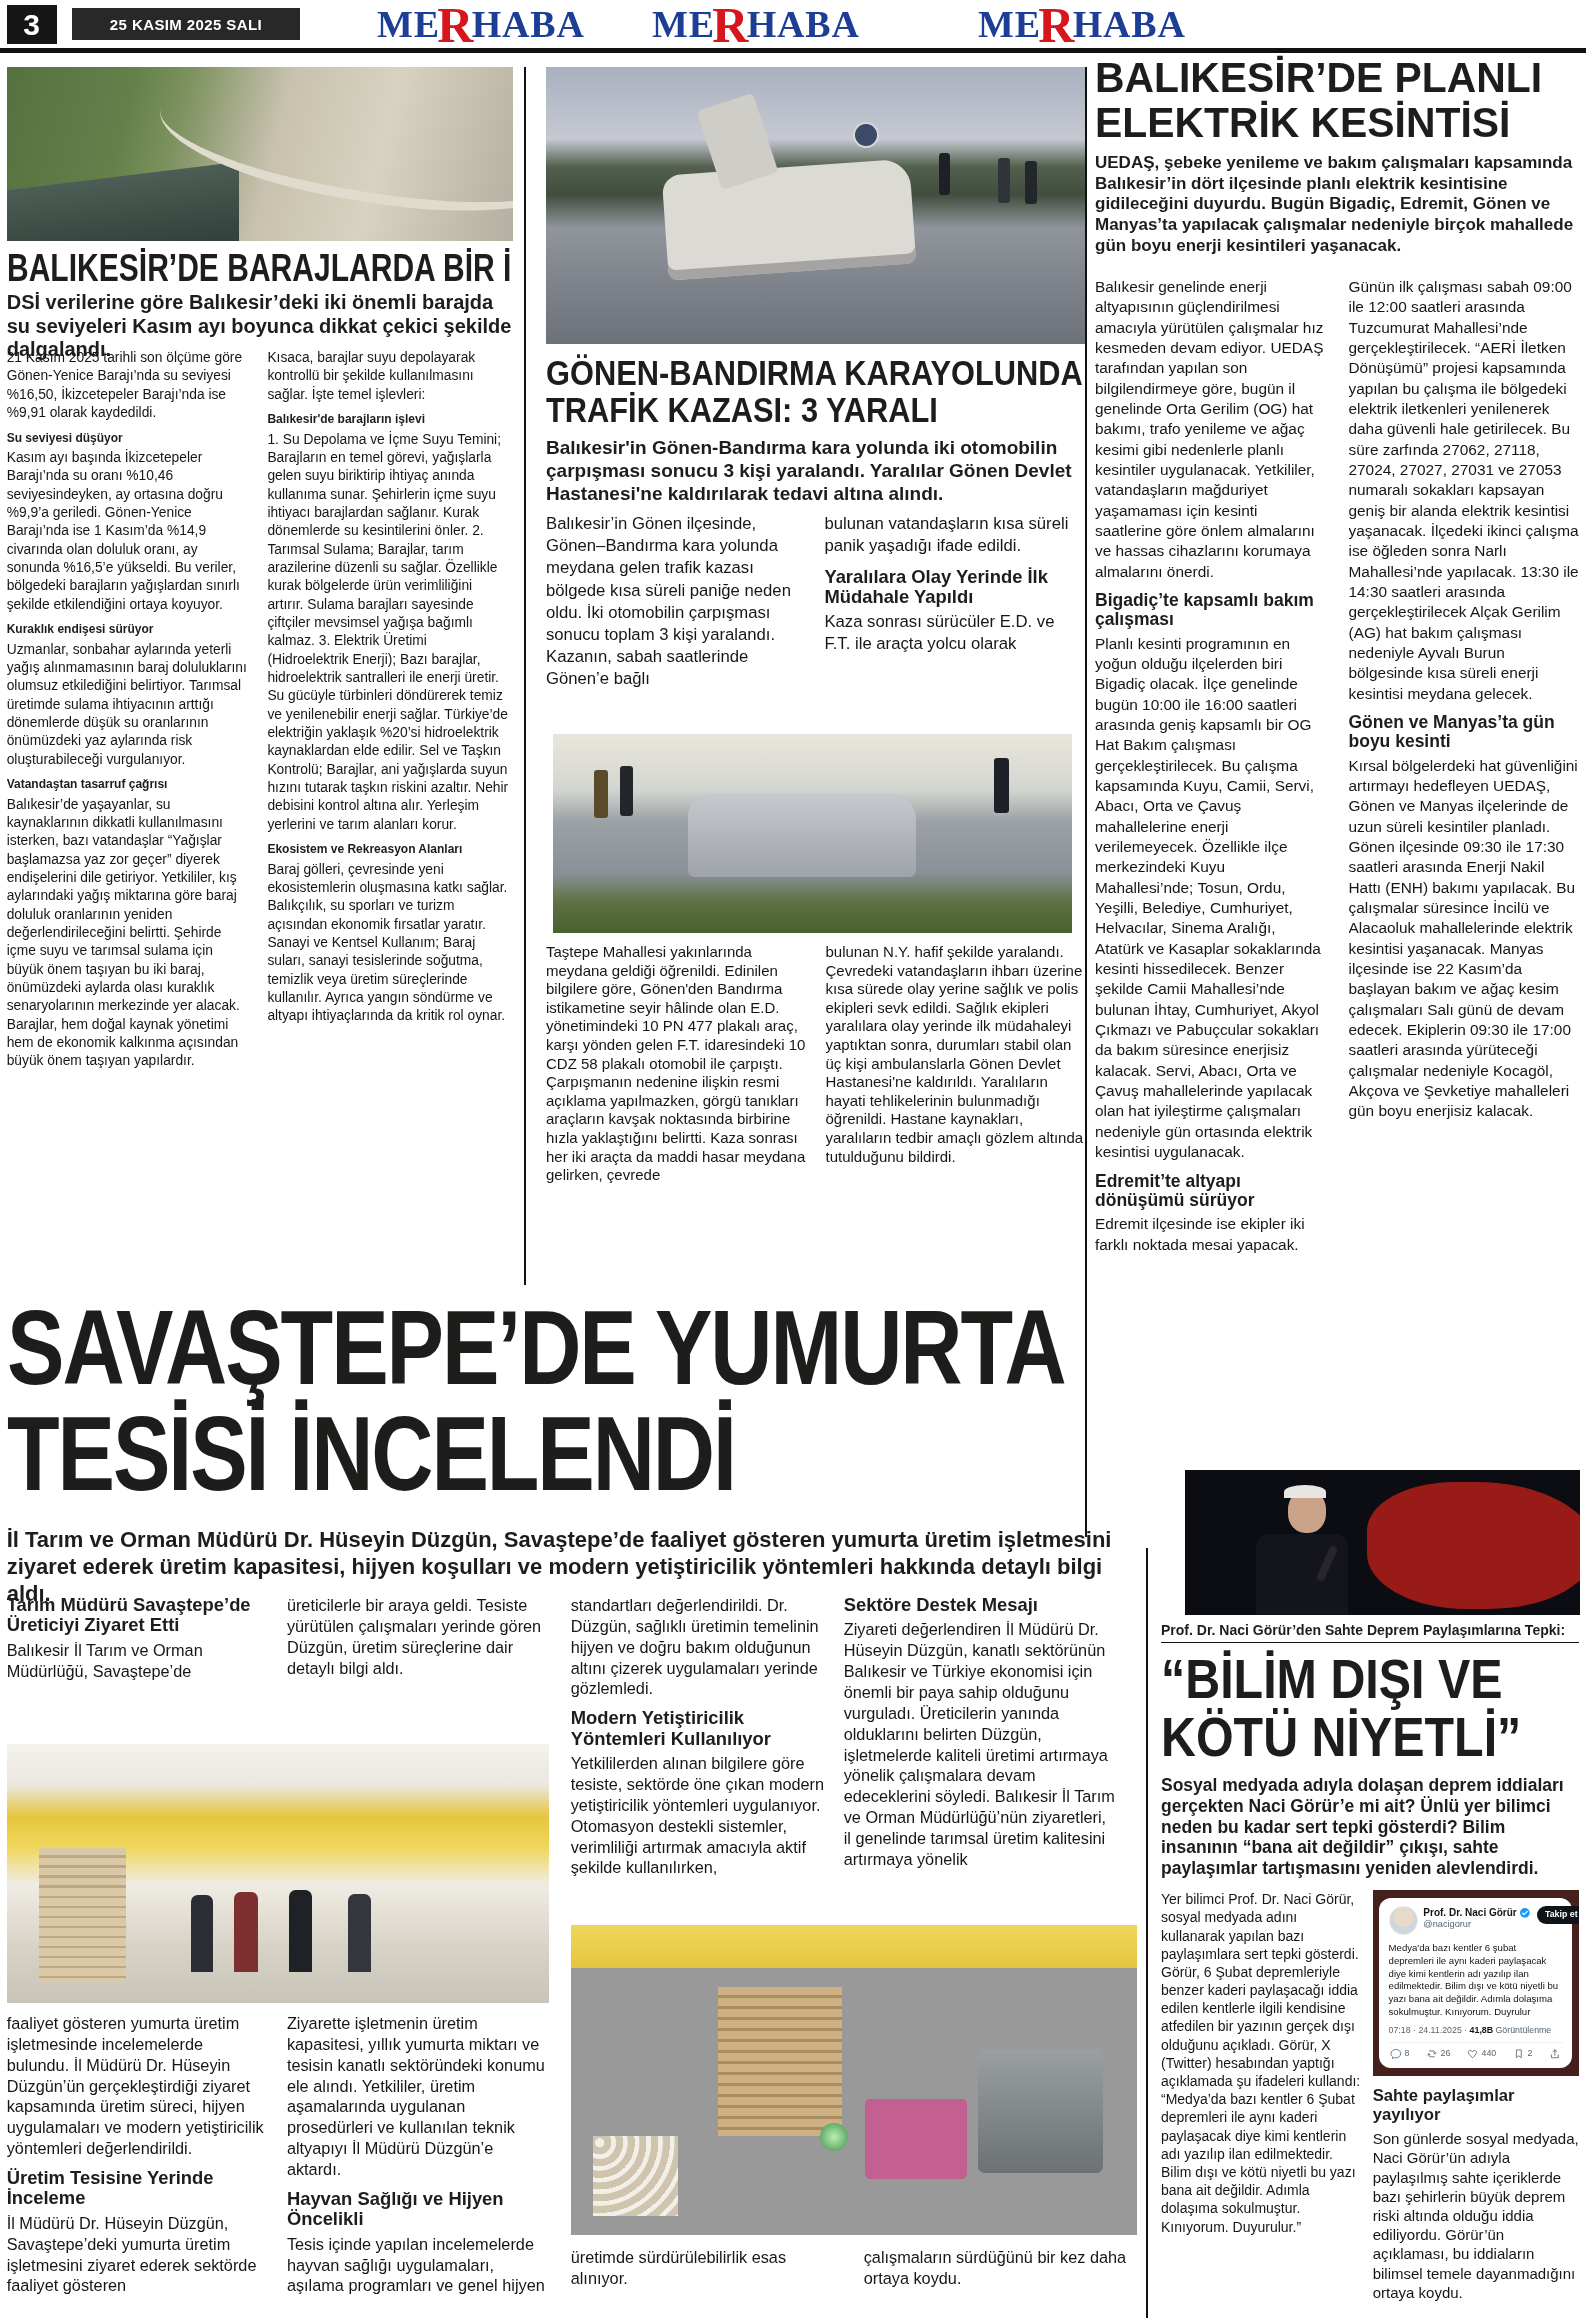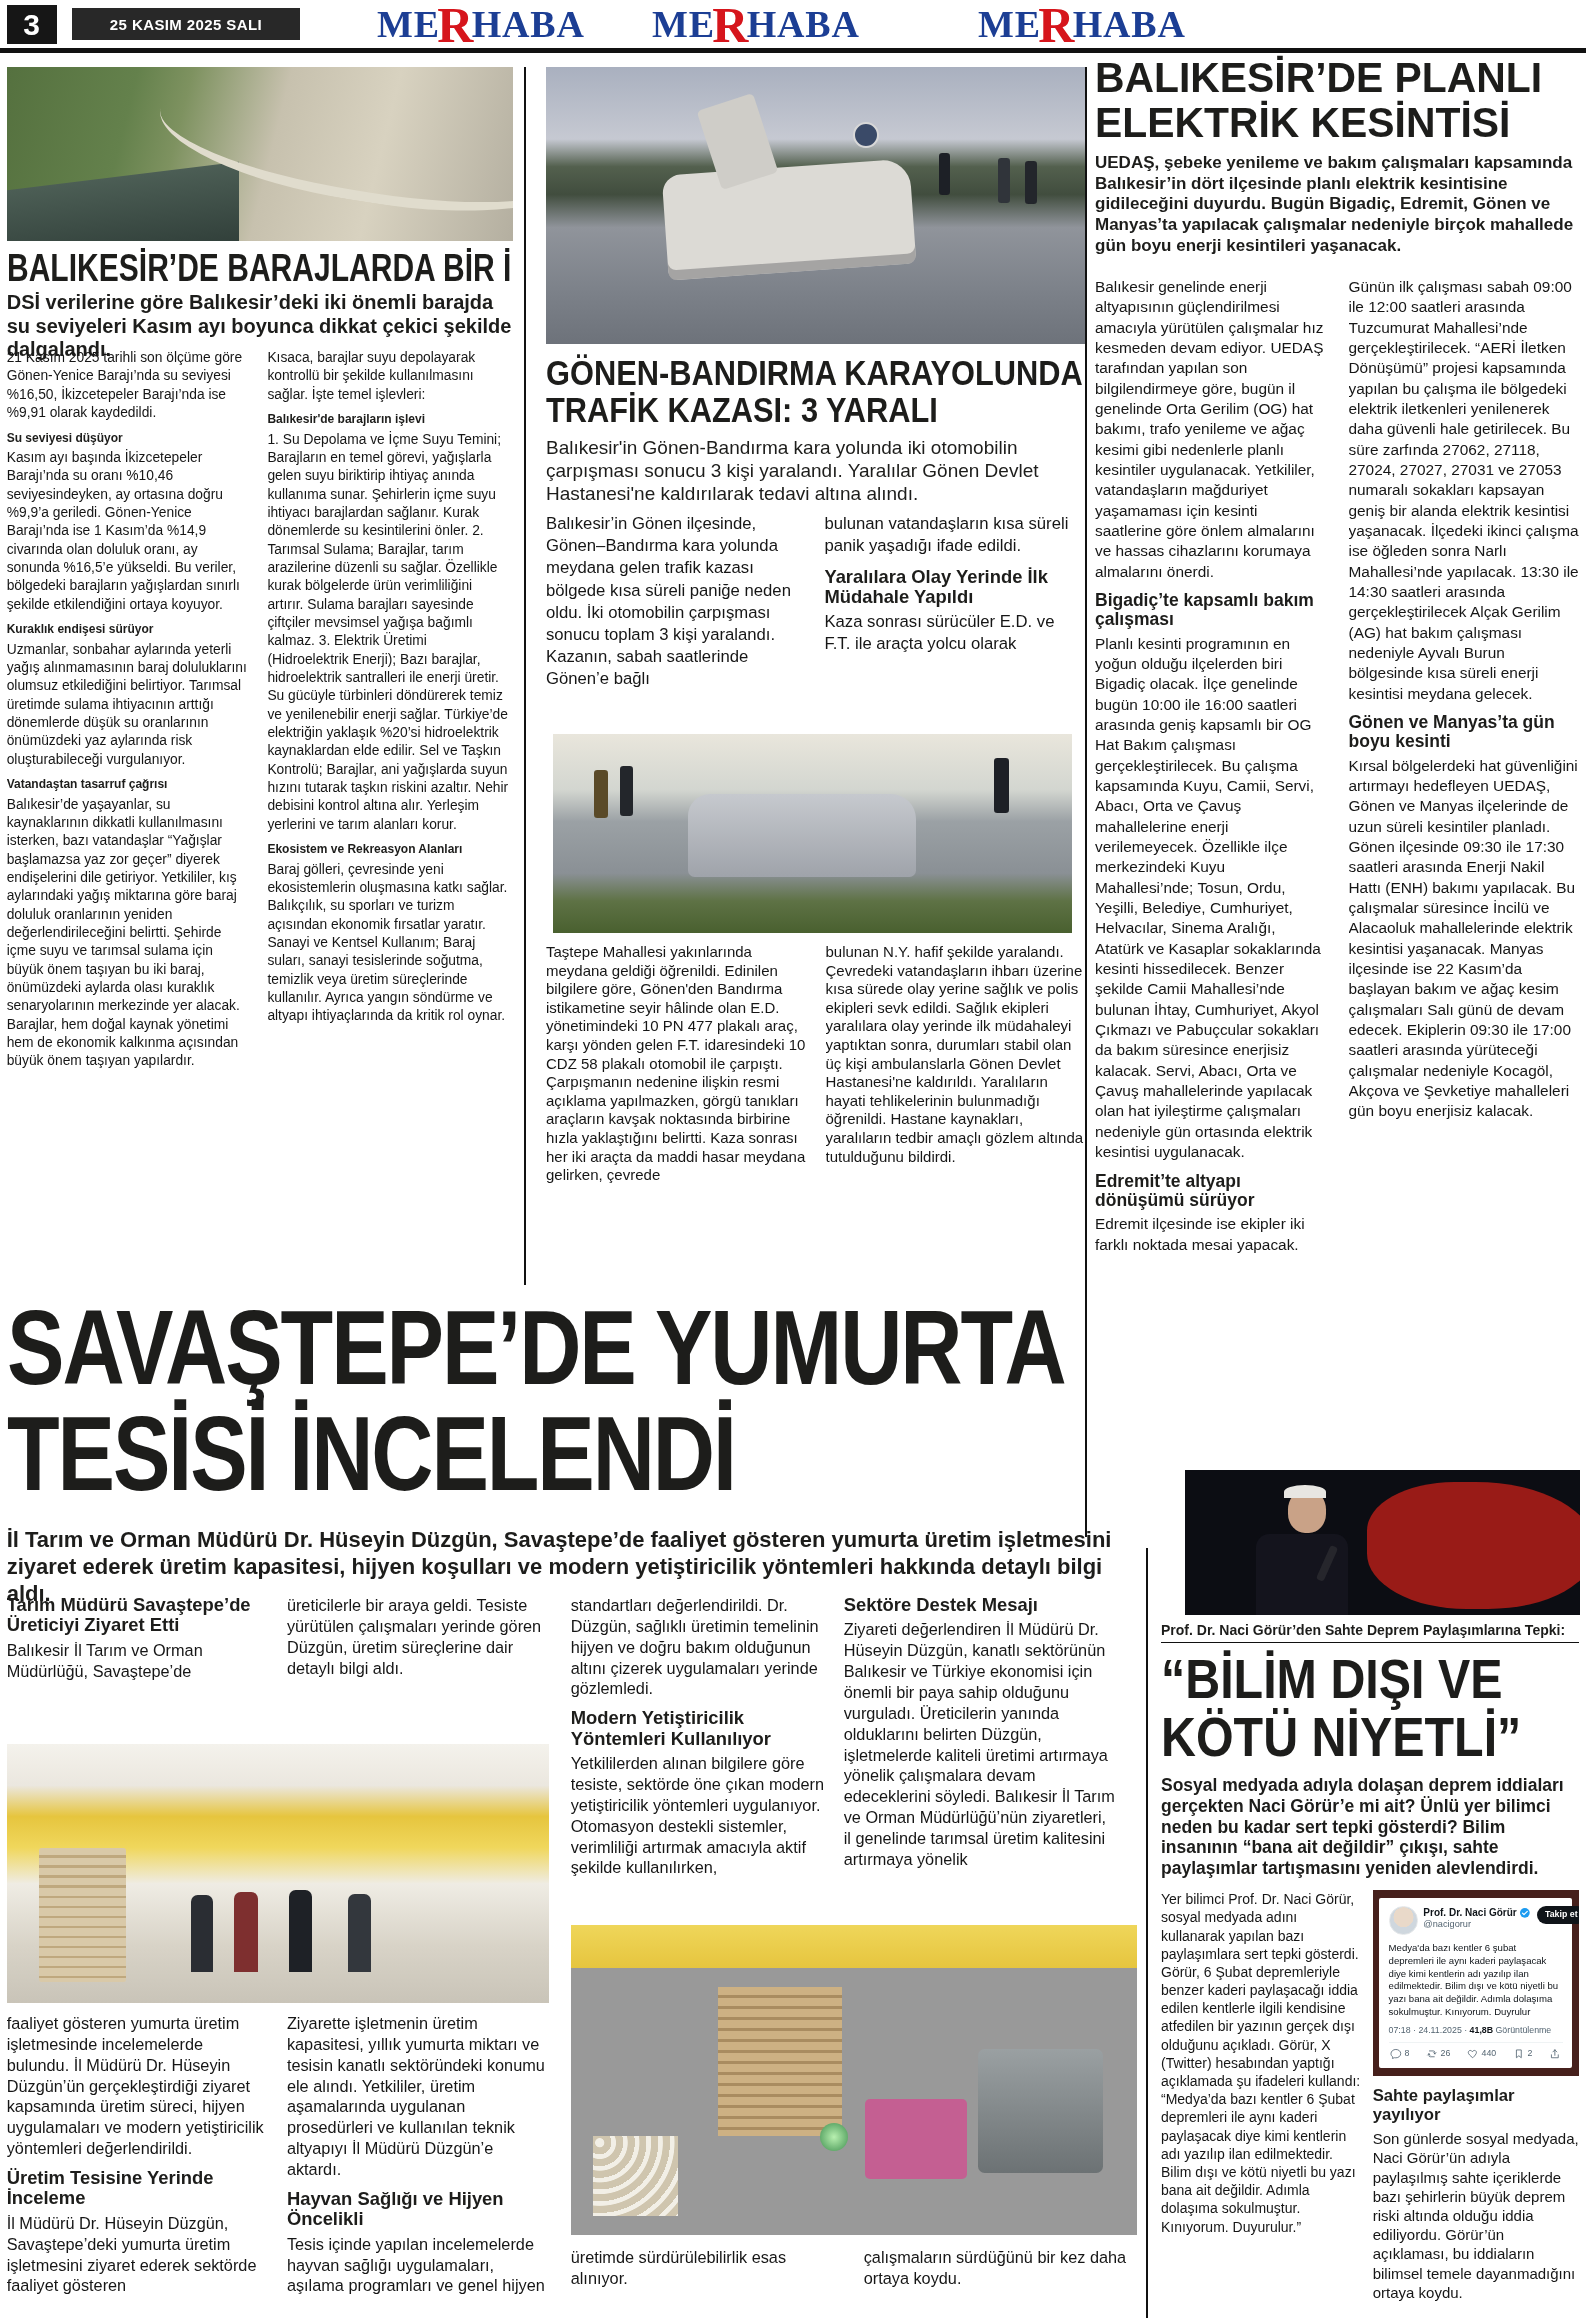--- a/index.html
+++ b/index.html
@@ -19,40 +19,40 @@
   .logo .lr{color:#d6151c;font-size:50px;vertical-align:-5.8px;margin:0 -2.5px;line-height:0}
   .hrule{background:#111}
   
   .ph{position:absolute;overflow:hidden;background:#999}
   .shape{position:absolute}
   
   #a1 .sub{font-size:20px;font-weight:700;line-height:1.18;color:#1d1d1b}
   #a1 .body{font-size:13.8px;line-height:1.33}
   #a1 .ih{font-size:12px}
   
-  #a2 .sub{font-size:19px;font-weight:400;line-height:1.2;color:#1d1d1b}
+  #a2 .sub{font-size:19px;font-weight:700;line-height:1.2;color:#1d1d1b}
   #a2 .b1{font-size:16.7px;line-height:1.33}
   #a2 .b2{font-size:15px;line-height:1.24}
   #a2 .ih{font-size:18.4px}
   
   #a3 .sub{font-size:17px;font-weight:700;line-height:1.22;color:#1d1d1b}
   #a3 .body{font-size:15.4px;line-height:1.32}
   #a3 .ih{font-size:17.5px}
   
   #a4 .sub{font-size:22px;font-weight:800;line-height:1.22;color:#1d1d1b}
   #a4 .body{font-size:16.3px;line-height:1.28}
   #a4 .ih{font-size:18.4px}
   
   #a5 .kick{font-size:14px;font-weight:800;border-bottom:1.7px solid #111;padding-bottom:4.2px;color:#1d1d1b}
   #a5 .sub{font-size:17.5px;font-weight:700;line-height:1.18;color:#1d1d1b}
   #a5 .body{font-size:14px;line-height:1.3}
   #a5 .ih{font-size:16.7px;margin:11.7px 0 5px}
   
   .twrap{background:#46201c;padding:7.5px 6.7px}
-  .tweet{background:#fff;border-radius:2px;padding:8.3px 9.2px;font-size:9.6px;color:#0f1419}
+  .tweet{background:#fff;border-radius:12px;padding:8.3px 9.2px;font-size:9.6px;color:#0f1419}
   .trow{display:flex;align-items:flex-start;gap:5.8px}
   .avatar{width:27px;height:27px;border-radius:50%;flex:0 0 27px;
           background:radial-gradient(circle at 50% 38%,#e9d9c9 0 46%,#cfd7de 47% 100%);border:0.8px solid #e3e6e8}
   .tname{font-weight:700;font-size:10px;display:flex;align-items:center;gap:2.5px;white-space:nowrap}
   .thandle{color:#536471;font-size:9.2px}
   .follow{margin-left:auto;background:#0f1419;color:#fff;font-size:8.8px;font-weight:700;border-radius:11.7px;padding:3.3px 8.3px;white-space:nowrap}
   .ttext{margin:6.7px 0 5.8px;line-height:1.35}
   .tmeta{color:#536471;font-size:8.8px;border-bottom:0.8px solid #eff3f4;padding-bottom:5.8px}
   .tmeta b{color:#0f1419}
   .tstats{display:flex;align-items:center;justify-content:space-between;color:#536471;font-size:8.8px;padding:5px 1.7px 0}

